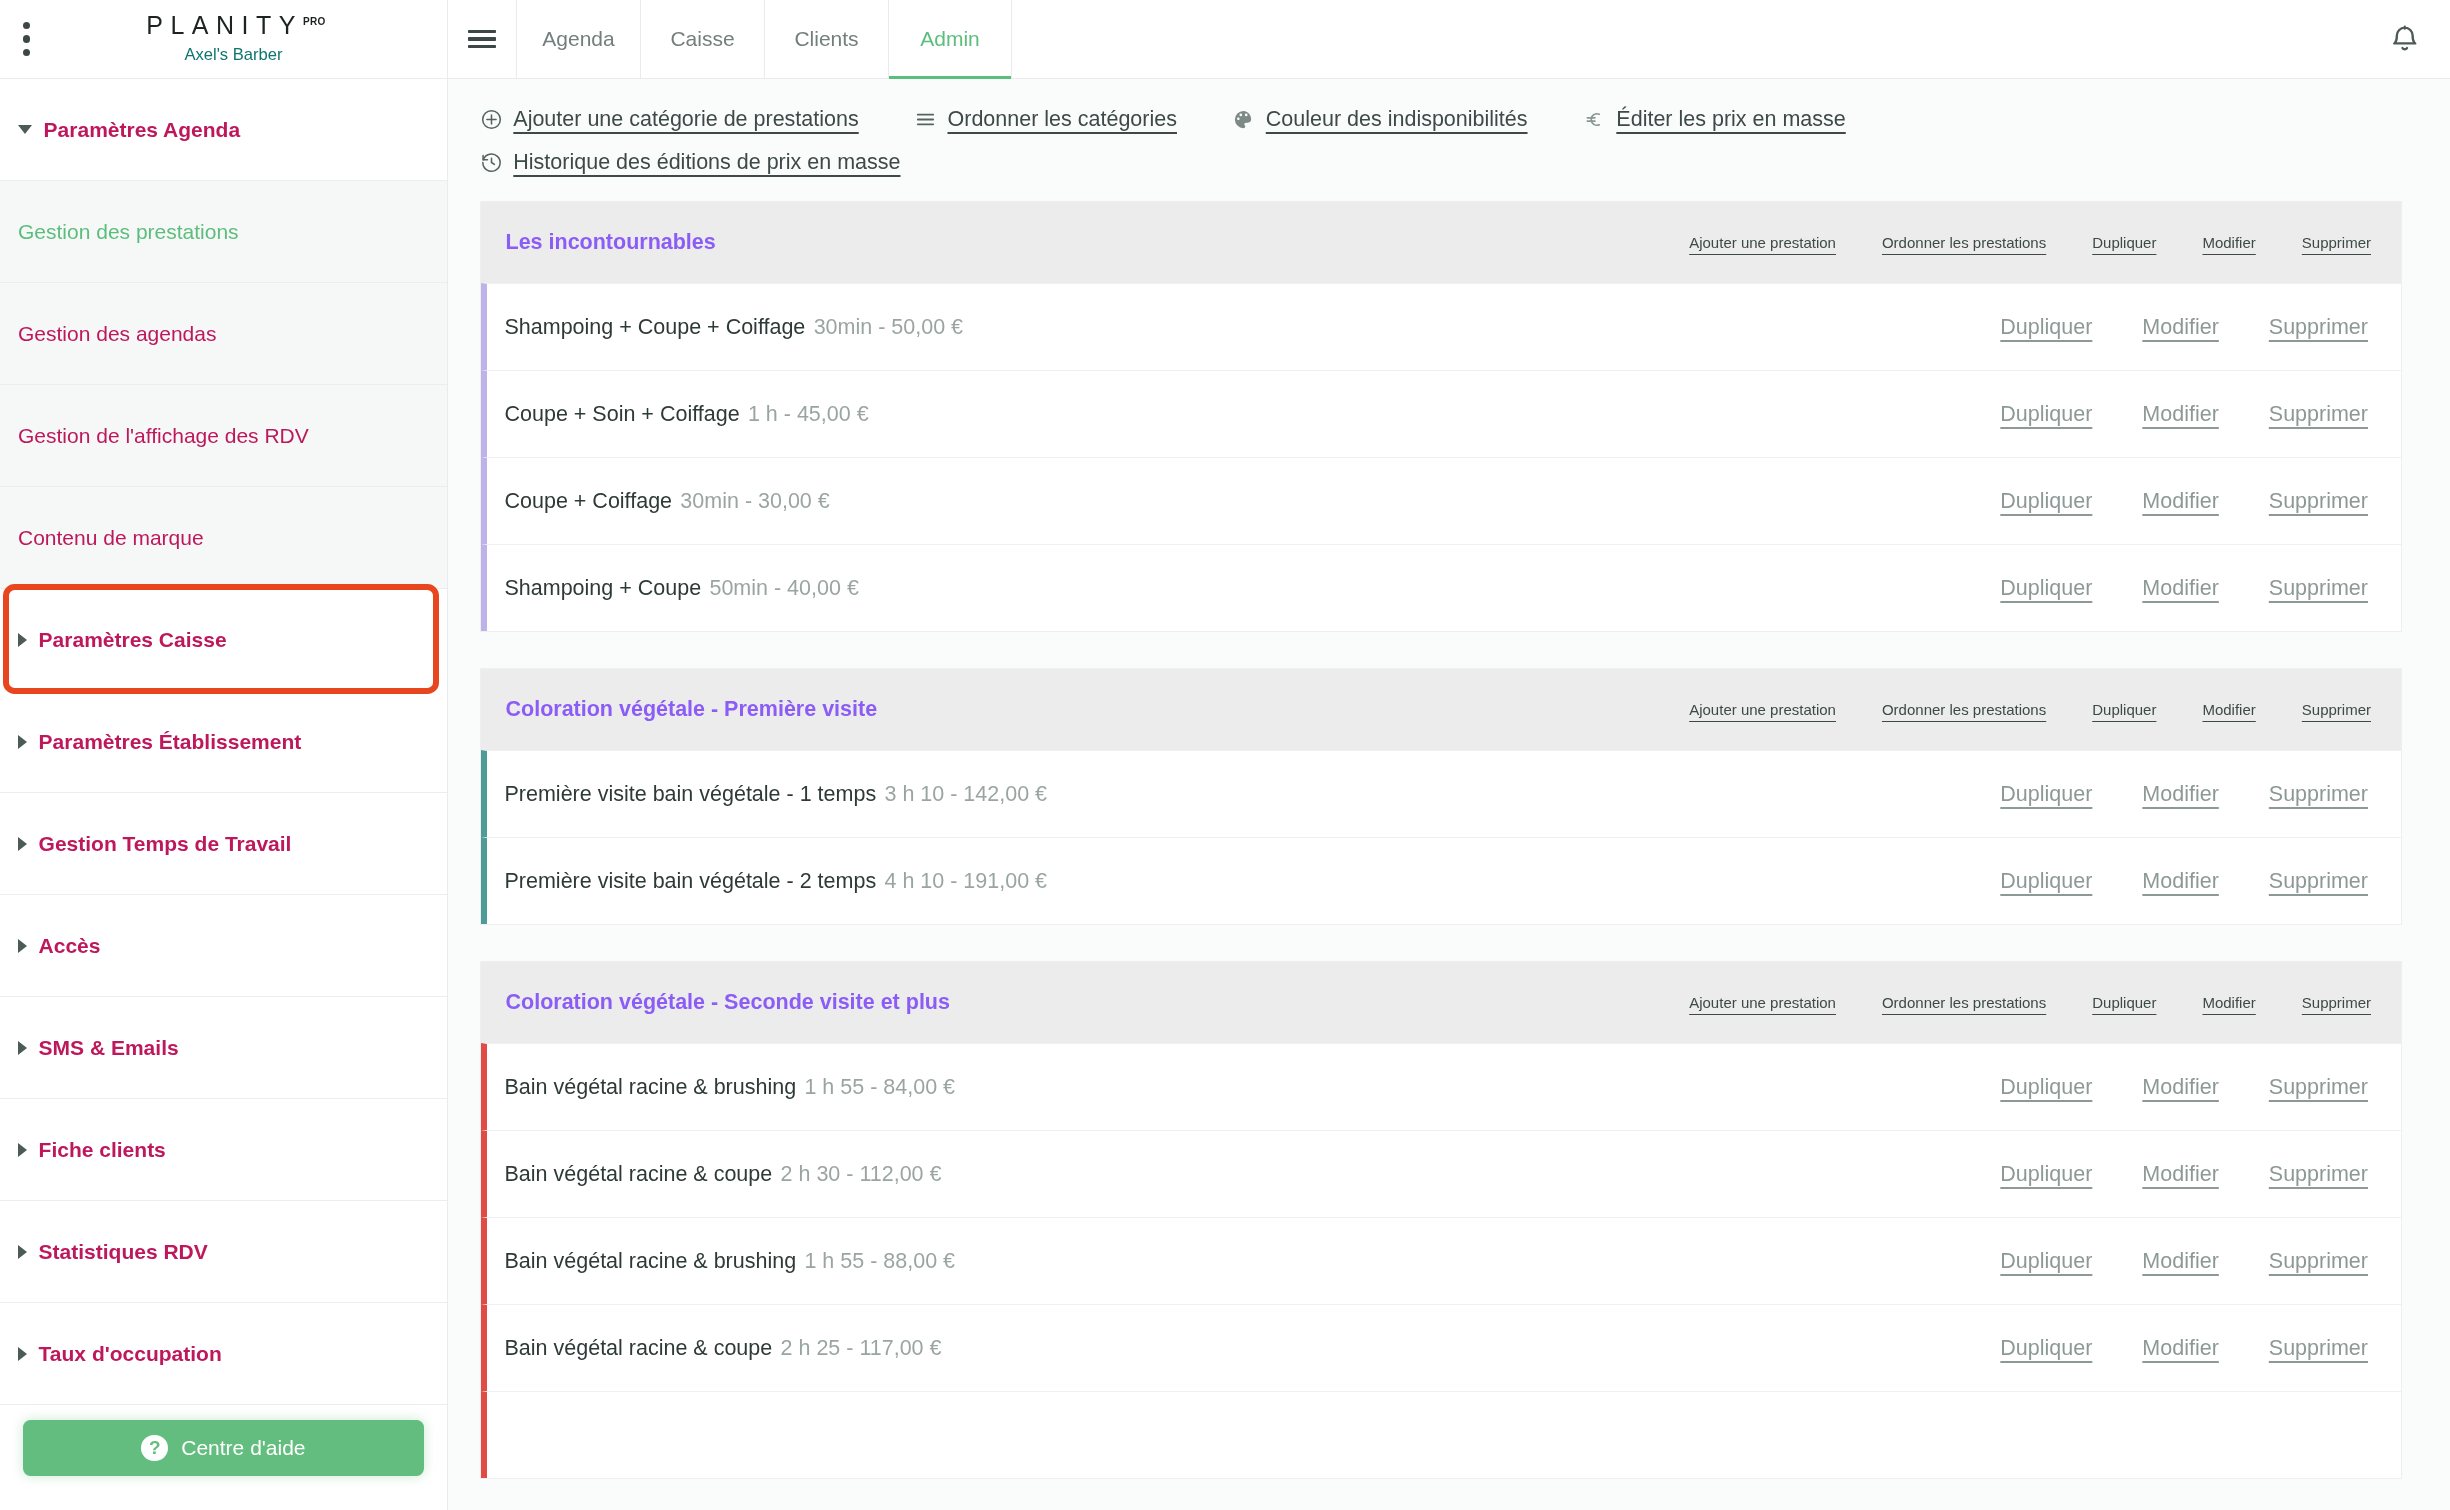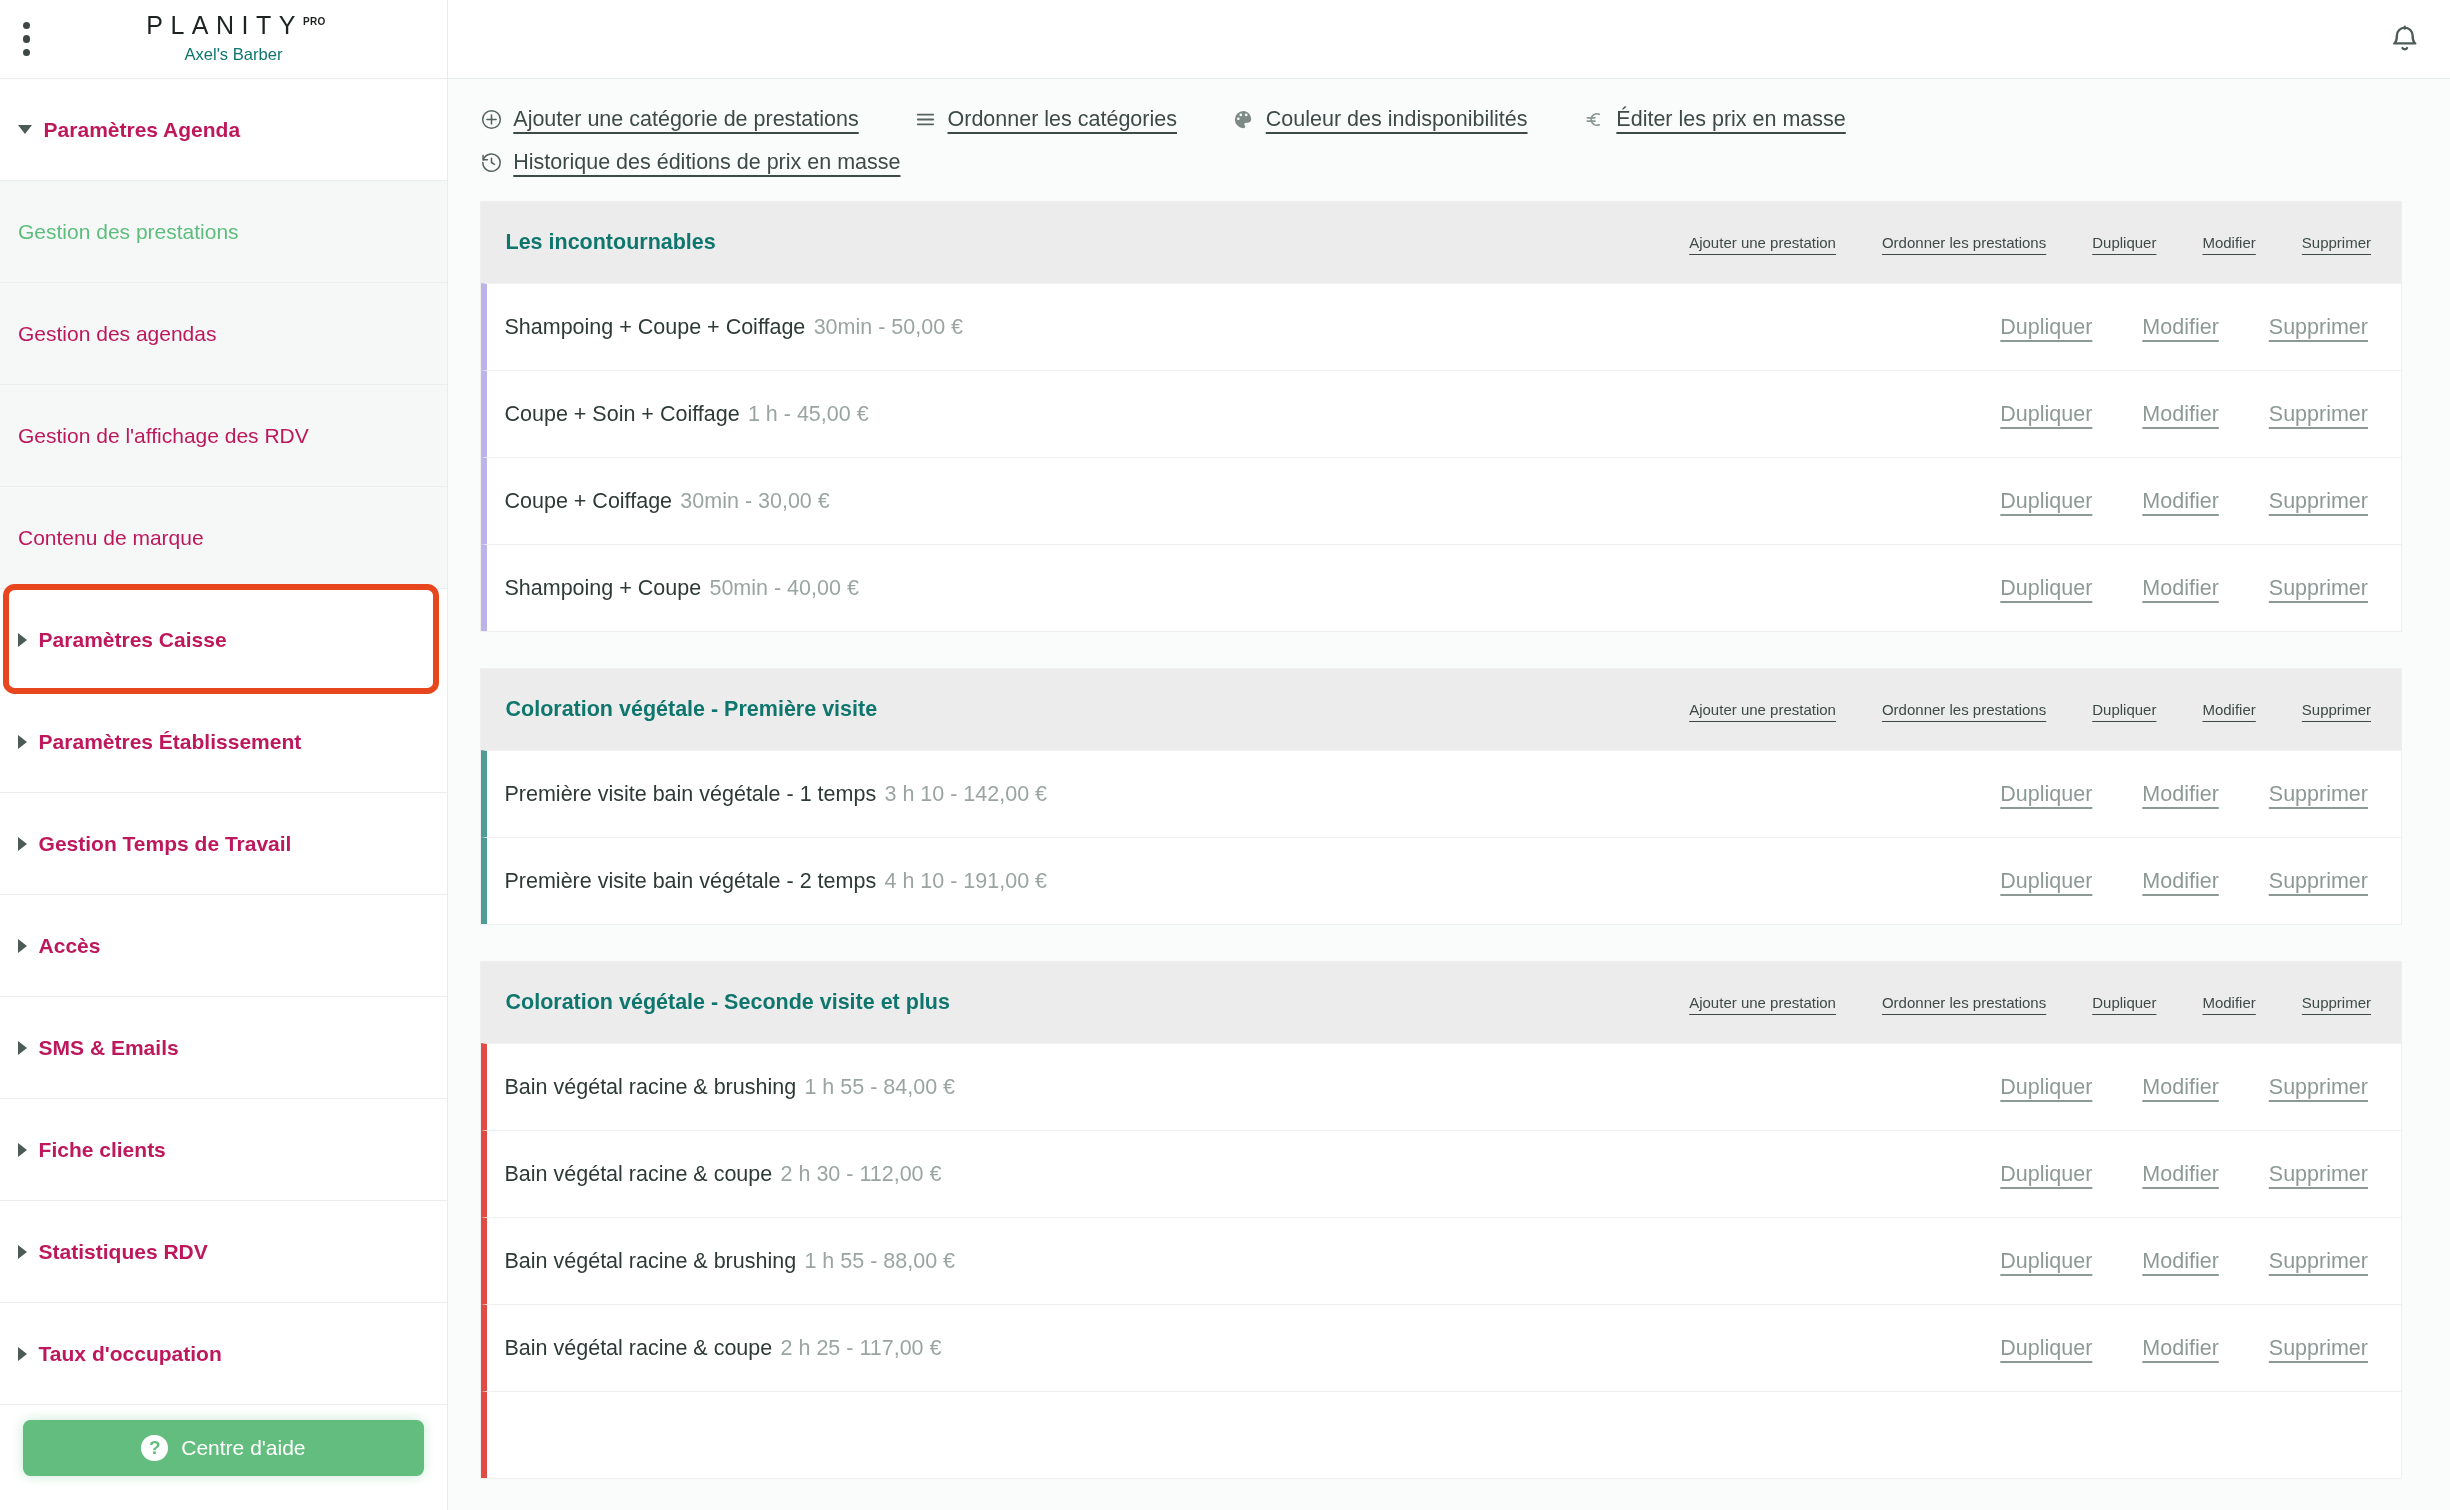--- a/index.html
+++ b/index.html
@@ -122,21 +122,21 @@
   .ico { display: inline-flex; align-items: center; justify-content: center; flex: 0 0 auto; }
 
   .cards { padding: 8.3px 48px 0 31.5px; }
   .card { background: #fff; margin-bottom: 36px; border: 0.8px solid #efefef; }
   .card-head {
     background: #ececec;
     height: 81px;
     display: flex; align-items: center;
     padding: 0 0 0 25px;
   }
-  .card-title { font-size: 21.5px; font-weight: bold; color: #0f766e; }
+  .card-title { font-size: 21.5px; font-weight: bold; color: #8b5cf6; }
   .head-actions { margin-left: auto; display: flex; align-items: center; }
   .head-actions .a {
     font-size: 15px; color: #3d4a47; cursor: pointer;
     text-decoration: underline; text-underline-offset: 5.8px;
     margin-left: 46px;
   }
   .head-actions .a:last-child { margin-right: 30px; }
 
   .srow {
     height: 87px; display: flex; align-items: center;
@@ -169,20 +169,33 @@
     <div class="brand-zone">
       <div class="kebab">
           <i></i>
           <i></i>
           <i></i>
         </div>
       <div class="brand-text">
         <div class="brand-logo"><span>PLANITY</span><sup>PRO</sup></div>
         <div class="brand-sub">Axel's Barber</div>
       </div>
+    </div>
+    <div class="nav-zone">
+      <div class="ham">
+          <span>
+            <i></i>
+            <i></i>
+            <i></i>
+          </span>
+        </div>
+      <div class="navtab">Agenda</div>
+      <div class="navtab">Caisse</div>
+      <div class="navtab">Clients</div>
+      <div class="navtab active">Admin</div>
     </div>
     <div class="bell-zone">
       <span class="ico">
         <svg width="31.5" height="33" viewBox="0 0 24 24" fill="none" stroke="#4d5b57" stroke-width="1.8">
           <path d="M12 2.2v1.4M18 9a6 6 0 1 0-12 0c0 5-2 6-2 6h16s-2-1-2-6z" stroke-linecap="round" stroke-linejoin="round"></path>
           <path d="M10.3 18.5a2 2 0 0 0 3.4 0" stroke-linecap="round"></path>
         </svg>
       </span>
     </div>
   </div>

